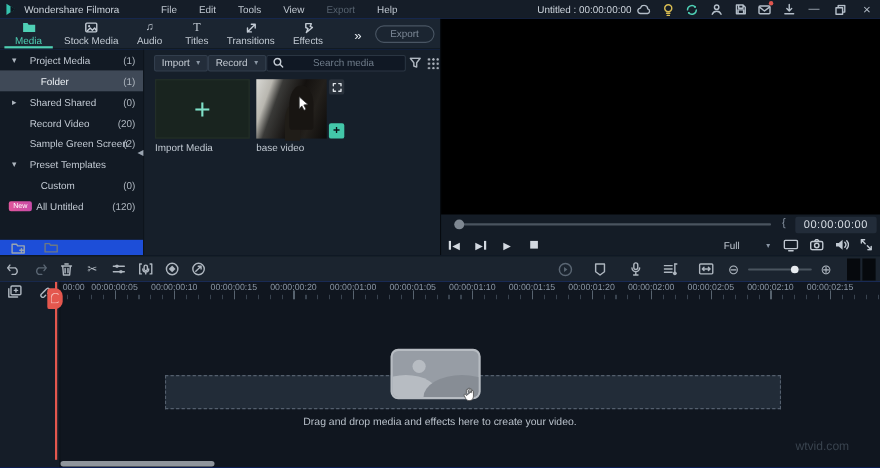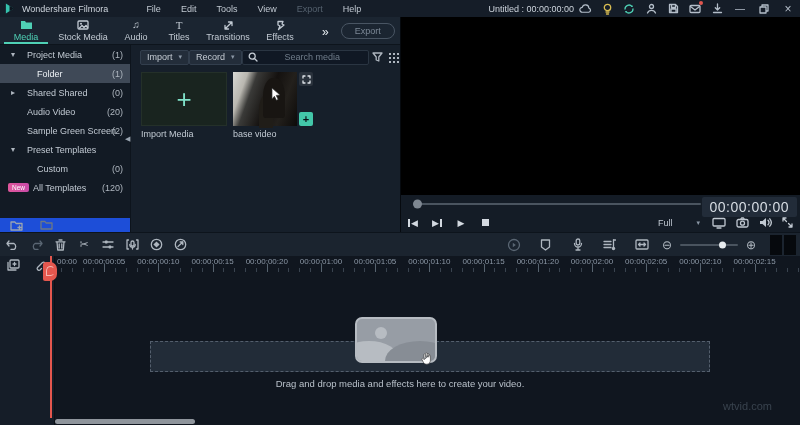--- a/index.html
+++ b/index.html
@@ -91,21 +91,21 @@
   
   .preview{ position:absolute; left:400px; top:17px; width:400px; height:215px; background:#141c26;
     border-left:1px solid #060a0f; z-index:8;}
   .screen{ position:absolute; left:0; top:0; width:400px; height:178px; background:#000;}
   .seek-row{ position:absolute; left:0; top:178px; width:400px; height:18px; display:flex; align-items:center;}
   .seek-track{ position:absolute; left:12px; width:288px; height:2px; background:#4a545f; border-radius:1px;}
   .seek-handle{ position:absolute; left:12px; top:50%; transform:translateY(-50%); width:9px; height:9px;
     border-radius:50%; background:#7e8791;}
   .mark-btn{ position:absolute; color:#8b97a5; font-size:10px; top:2px;}
   .mark-in{ left:310px;} .mark-out{ left:328px;}
-  .timecode-box{ position:absolute; right:4px; top:2px; background:#222c39; color:#d7dde4; font-size:14px;
+  .timecode-box{ position:absolute; right:4px; top:2px; background:#222c39; color:#d7dde4; font-size:10px;
     padding:2px 8px; border-radius:2px; letter-spacing:.5px;}
   .transport{ position:absolute; left:0; top:196px; width:400px; height:19px; display:flex; align-items:center;}
   .tr-btn{ width:24px; display:flex; align-items:center; justify-content:center; color:#d3d9e0; font-size:9px; gap:1px;}
   .tr-btn .bar{ width:2px; height:8px; background:#d3d9e0;}
   .stop-sq{ width:7px; height:7px; background:#d3d9e0;}
   .tr-right{ margin-left:auto; display:flex; align-items:center; gap:10px; padding-right:8px;}
   .full-dd{ display:flex; align-items:center; gap:24px; color:#c0c8d1; font-size:9px; margin-right:2px;}
   .full-dd .caret{ font-size:7px; color:#8b97a5;}
   .pv-ico{ color:#c0c8d1;}
 
@@ -278,39 +278,39 @@
     <div class="side-item indent selected">
       <span class="lbl">Folder</span>
       <span class="cnt">(1)</span>
     </div>
     <div class="side-item">
       <span class="arr">▸</span>
       <span class="lbl">Shared Shared</span>
       <span class="cnt">(0)</span>
     </div>
     <div class="side-item">
-      <span class="lbl">Audio Video</span>
+      <span class="lbl">Record Video</span>
       <span class="cnt">(20)</span>
     </div>
     <div class="side-item">
       <span class="lbl">Sample Green Screen</span>
       <span class="cnt">(2)</span>
     </div>
     <div class="side-item">
       <span class="arr">▾</span>
       <span class="lbl">Preset Templates</span>
       <span class="cnt"></span>
     </div>
     <div class="side-item indent">
       <span class="lbl">Custom</span>
       <span class="cnt">(0)</span>
     </div>
     <div class="side-item badged">
       <span class="badge-new">New</span>
-      <span class="lbl">All Templates</span>
+      <span class="lbl">All Untitled</span>
       <span class="cnt">(120)</span>
     </div>
   </div>
   <div class="side-foot">
     <span>
         <svg width="14" height="11" viewBox="0 0 14 11">
           <path class="icon-stroke" d="M1 2h4l1 1.5h6V10H1zM9.5 6v3M8 7.5h3"></path>
         </svg>
       </span>
     <span style="color:#6c7885">

